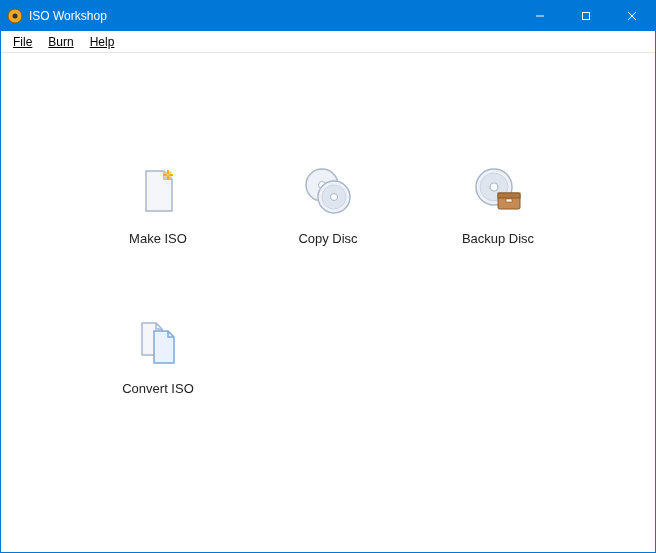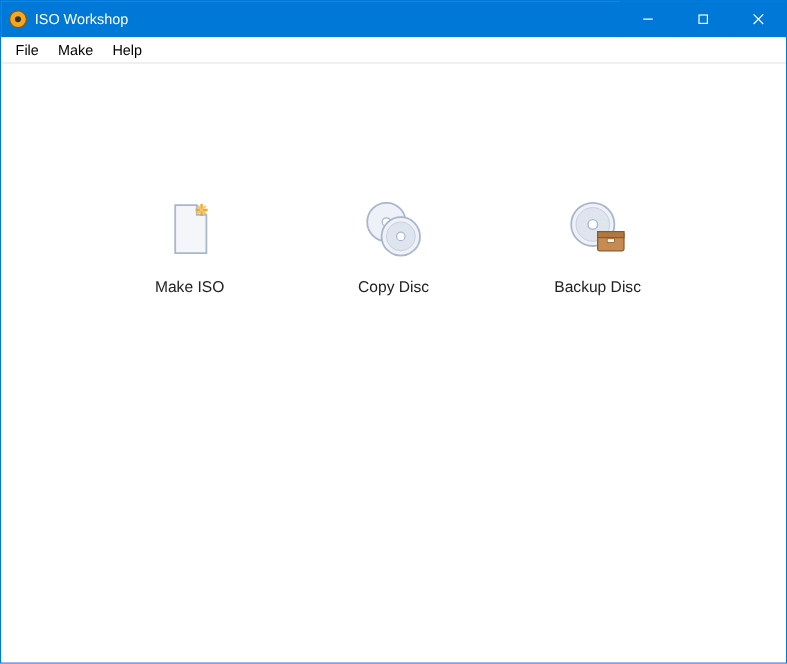--- a/index.html
+++ b/index.html
@@ -7,21 +7,21 @@
     font-family: "Segoe UI", Tahoma, sans-serif;
     font-size: 12px;
     background: #808080;
     width: 656px;
     height: 553px;
     overflow: hidden;
   }
   .window {
     width: 656px;
     height: 553px;
-    background: #f0abfc;
+    background: #fdba74;
     border: 1px solid #0078d7;
     display: flex;
     flex-direction: column;
   }
   .titlebar {
     height: 30px;
     background: #ffffff;
     display: flex;
     align-items: center;
     padding-left: 6px;
@@ -52,20 +52,21 @@
   }
   .titlebar-blue .title-text { color: #fff; }
 
   .menubar {
     height: 22px;
     display: flex;
     align-items: center;
     padding: 0 4px;
     border-bottom: 1px solid #e5e5e5;
     background: #fff;
+    text-decoration: underline;
   }
   .menu-item {
     padding: 2px 8px;
     font-size: 12px;
     color: #000;
     cursor: default;
   }
 
   .content {
     flex: 1;
@@ -131,21 +132,21 @@
         <svg width="10" height="10" viewBox="0 0 10 10">
             <line x1="1" y1="1" x2="9" y2="9" stroke-width="1"></line>
             <line x1="9" y1="1" x2="1" y2="9" stroke-width="1"></line>
           </svg>
       </div>
     </div>
   </div>
 
   <div class="menubar">
     <div class="menu-item">File</div>
-    <div class="menu-item">Make</div>
+    <div class="menu-item">Burn</div>
     <div class="menu-item">Help</div>
   </div>
 
   <div class="content">
     <div class="grid">
 
       <div class="action">
         <div class="icon-wrap">
           <svg width="52" height="52" viewBox="0 0 52 52">
             <path d="M14 6 H32 L40 14 V46 H14 Z" fill="#f4f6fa" stroke="#a9b7cc" stroke-width="1.5"></path>
@@ -183,16 +184,27 @@
             <circle cx="24" cy="24" r="14" fill="#dfe5ef" stroke="#c4cedd" stroke-width="0.8"></circle>
             <circle cx="24" cy="24" r="4" fill="#fff" stroke="#a9b7cc" stroke-width="1.2"></circle>
             <rect x="28" y="30" width="22" height="16" rx="1.5" fill="#c68b52" stroke="#8a5a2a" stroke-width="1"></rect>
             <rect x="28" y="30" width="22" height="5" fill="#b07840" stroke="#8a5a2a" stroke-width="1"></rect>
             <rect x="36" y="36" width="6" height="3" fill="#fff6e8" stroke="#8a5a2a" stroke-width="0.6"></rect>
           </svg>
         </div>
         <div class="label">Backup Disc</div>
       </div>
 
+      <div class="action">
+        <div class="icon-wrap">
+          <svg width="56" height="56" viewBox="0 0 56 56">
+            <path d="M12 10 H26 L32 16 V42 H12 Z" fill="#f4f6fa" stroke="#a9b7cc" stroke-width="1.5"></path>
+            <path d="M26 10 V16 H32" fill="none" stroke="#a9b7cc" stroke-width="1.5"></path>
+            <path d="M24 18 H38 L44 24 V50 H24 Z" fill="#eaf2ff" stroke="#7fa8d8" stroke-width="1.5"></path>
+            <path d="M38 18 V24 H44" fill="none" stroke="#7fa8d8" stroke-width="1.5"></path>
+          </svg>
+        </div>
+        <div class="label">Convert ISO</div>
+      </div>
 
     </div>
   </div>
 </div>
 
 </body></html>

